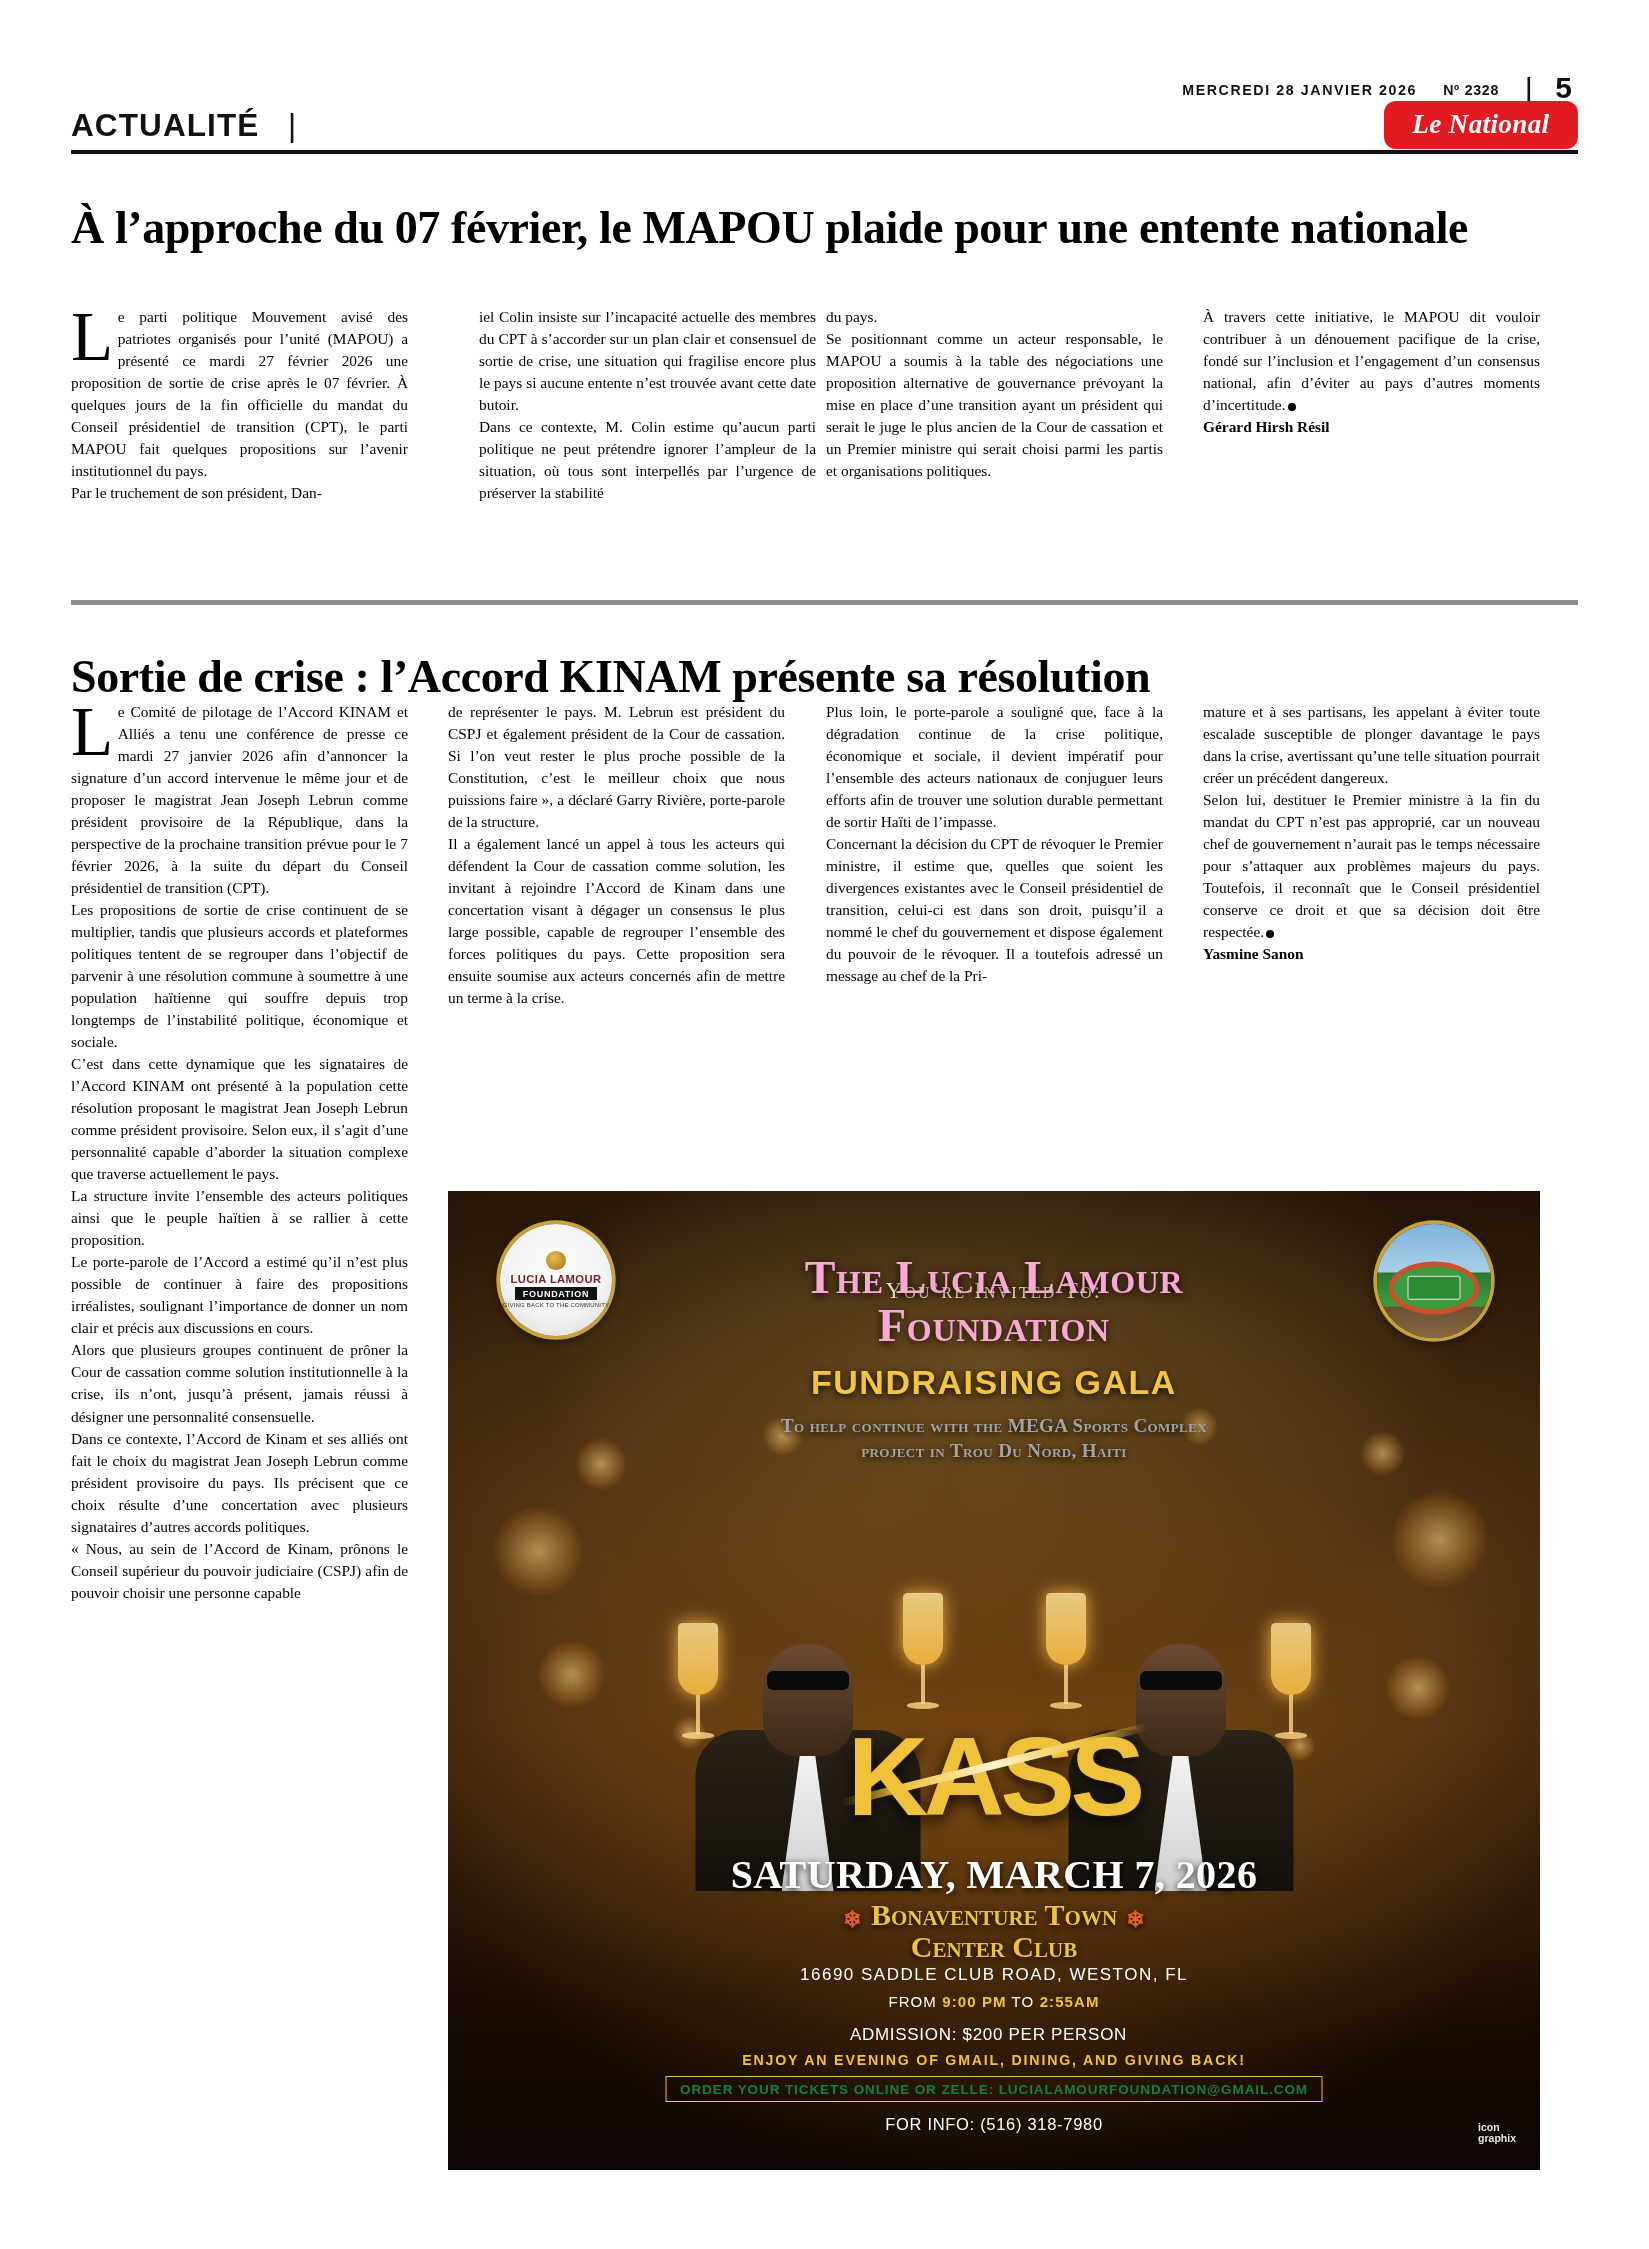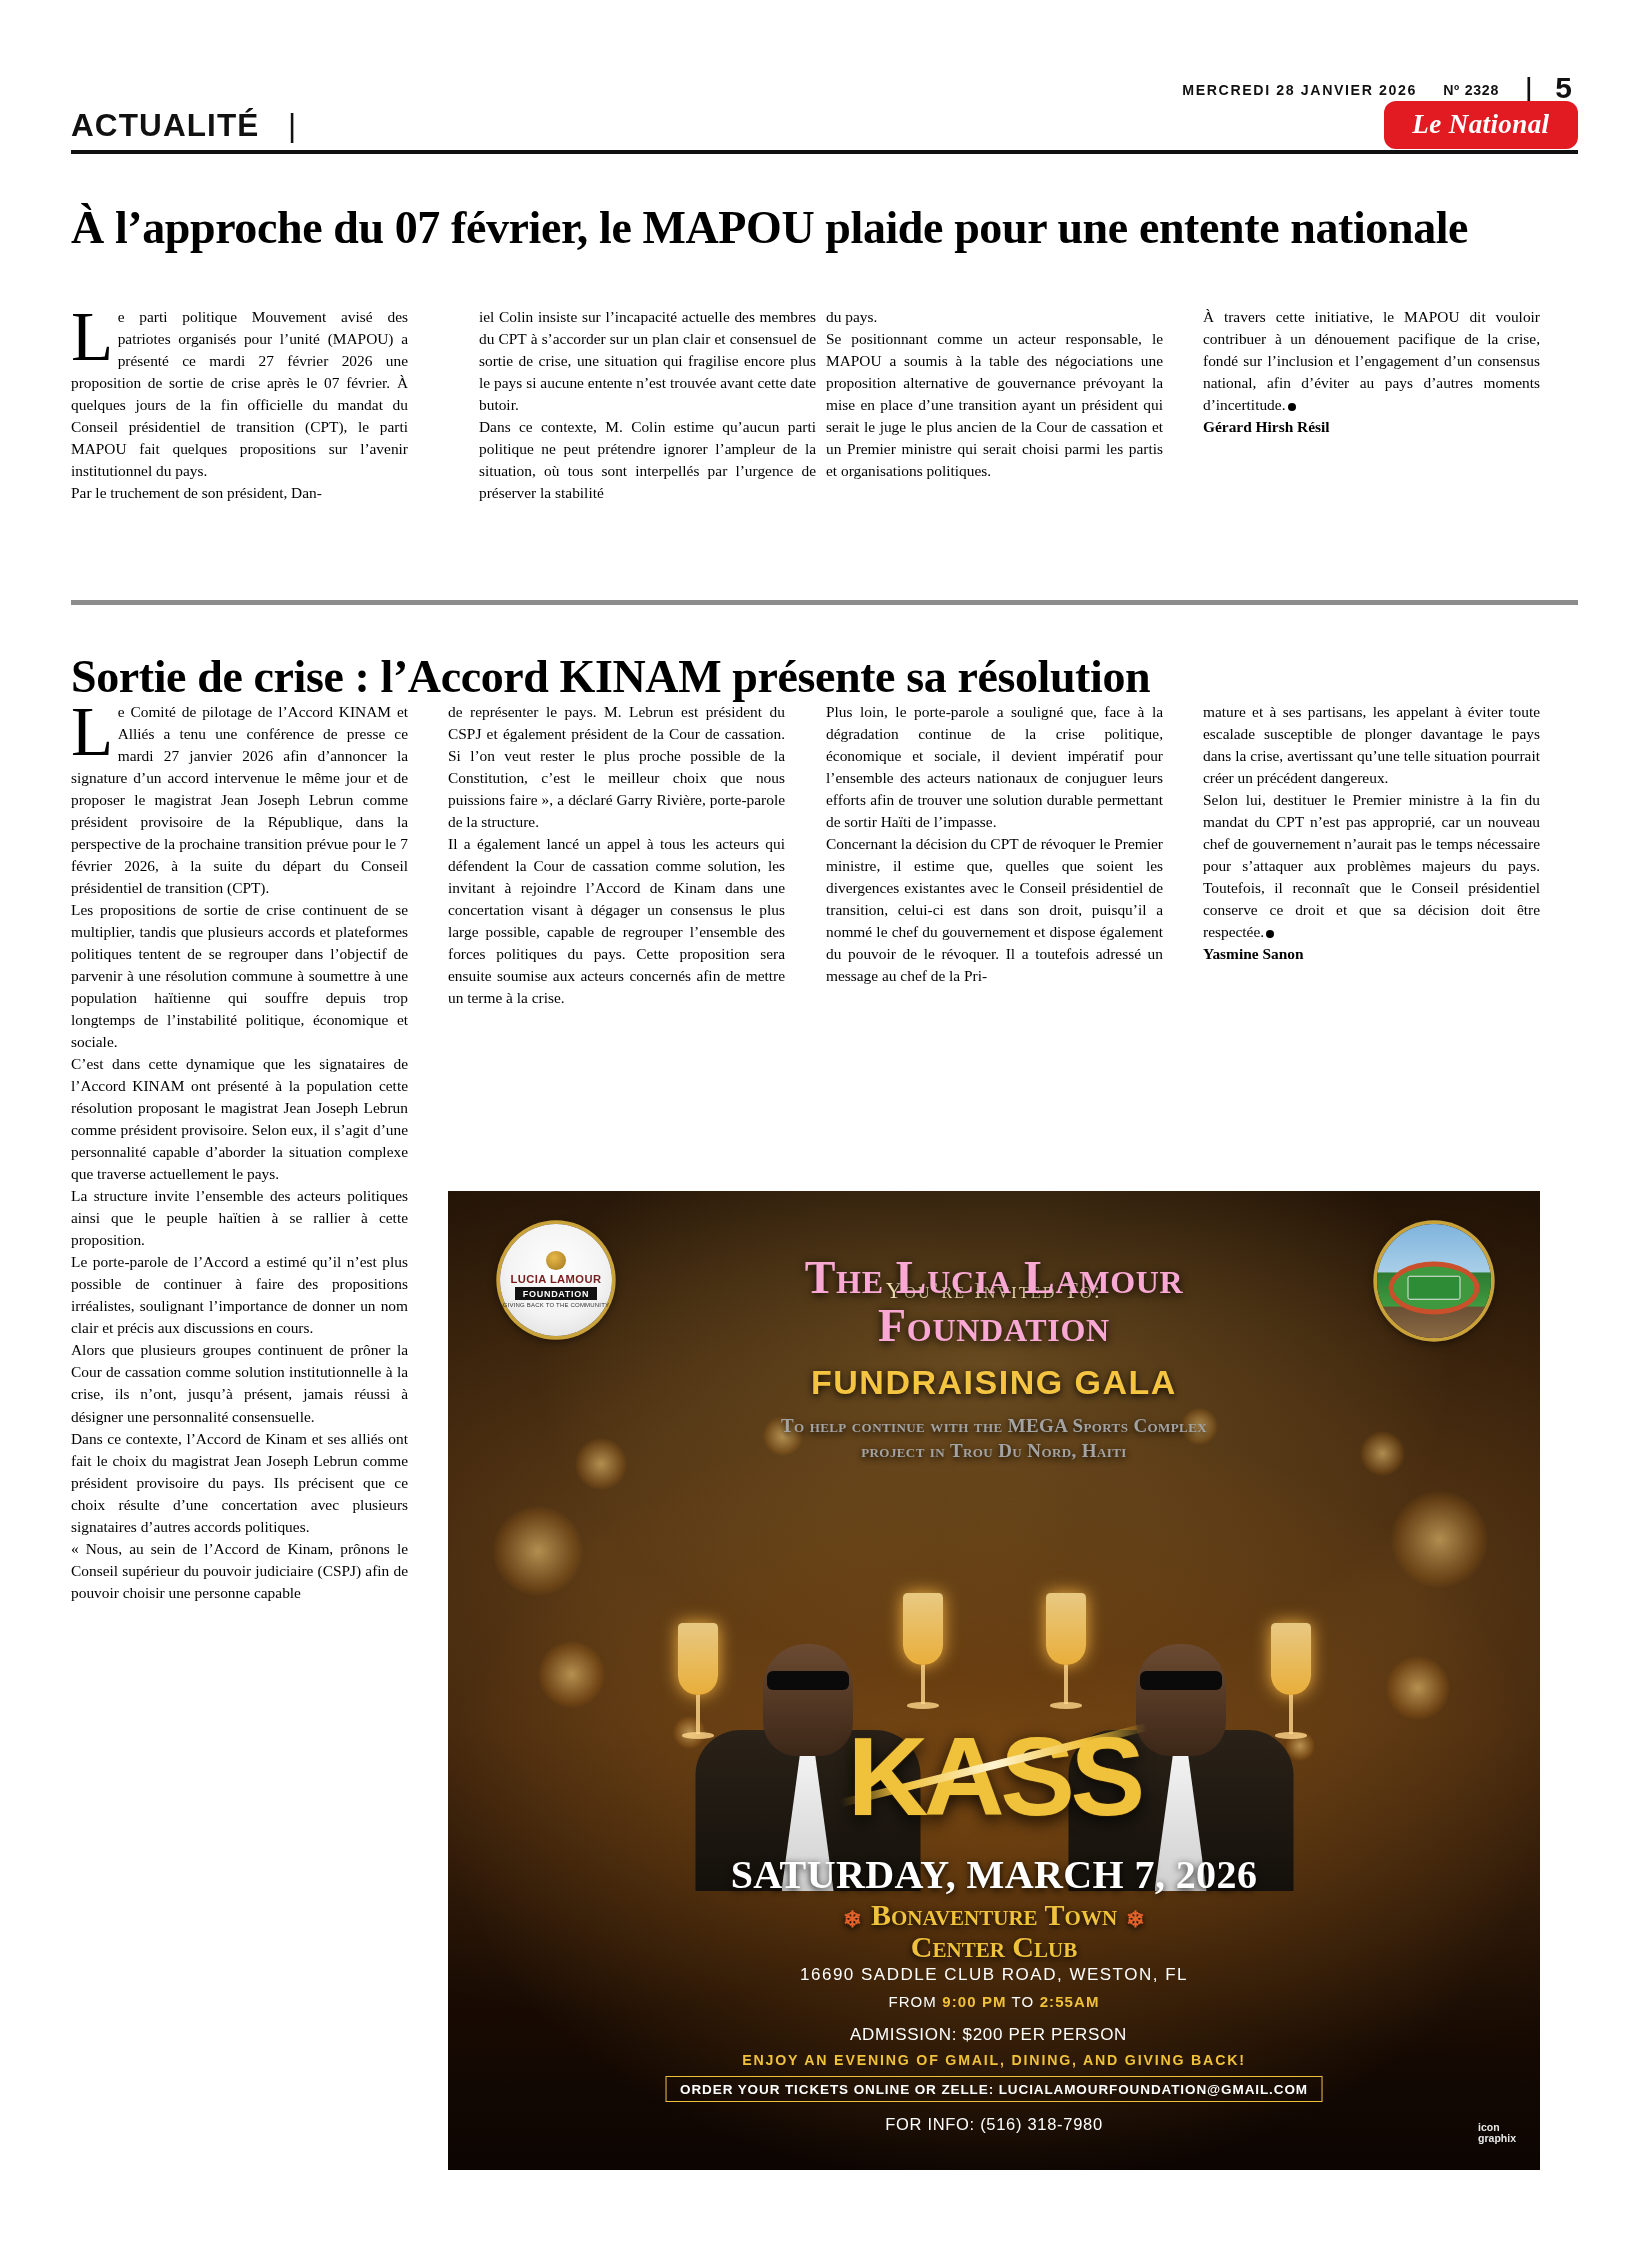--- a/index.html
+++ b/index.html
@@ -424,21 +424,21 @@
     position: absolute;
     left: 50%;
     transform: translateX(-50%);
     top: 885px;
     border: 1.5px solid #f0c13b;
     padding: 4.5px 13.5px;
     font-family: "Liberation Sans", sans-serif;
     font-weight: 700;
     font-size: 13.5px;
     letter-spacing: 0.9px;
-    color: #ffffff;
+    color: #15803d;
     white-space: nowrap;
   }
   .ad-info {
     position: absolute;
     left: 0; right: 0;
     top: 924px;
     text-align: center;
     font-family: "Liberation Sans", sans-serif;
     font-size: 16.5px;
     letter-spacing: 0.7px;

